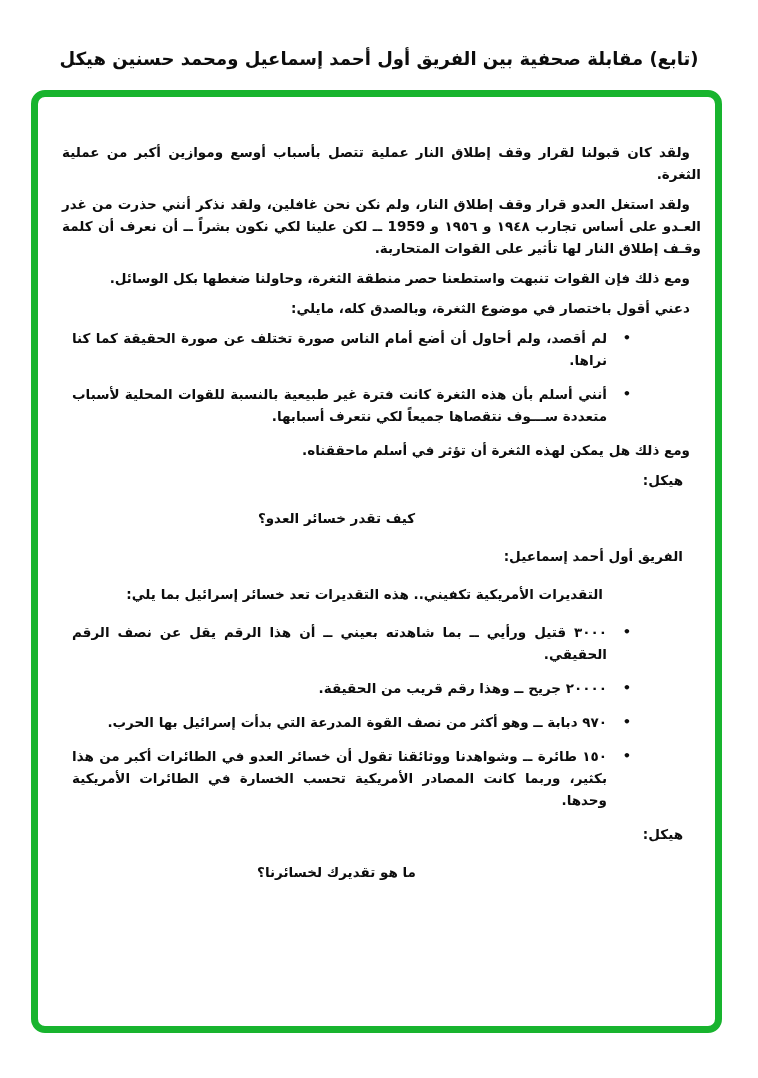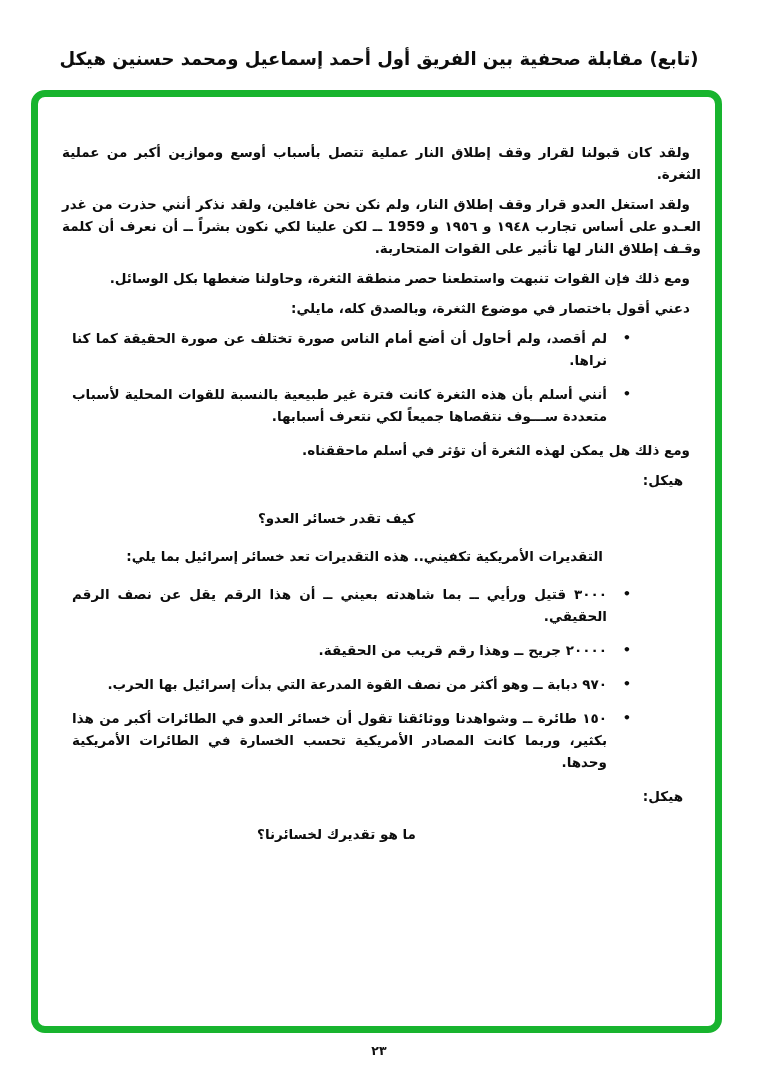--- a/index.html
+++ b/index.html
@@ -103,20 +103,21 @@
         <span class="dot">•</span>
         <span>أنني أسلم بأن هذه الثغرة كانت فترة غير طبيعية بالنسبة للقوات المحلية لأسباب متعددة ســـوف نتقصاها جميعاً لكي نتعرف أسبابها.</span>
       </div>
 
       <div class="para">ومع ذلك هل يمكن لهذه الثغرة أن تؤثر في أسلم ماحققناه.</div>
 
       <div class="speaker">هيكل:</div>
 
       <div class="question">كيف تقدر خسائر العدو؟</div>
 
+      <div class="speaker">الفريق أول أحمد إسماعيل:</div>
 
       <div class="lead">التقديرات الأمريكية تكفيني.. هذه التقديرات تعد خسائر إسرائيل بما يلي:</div>
 
       <div class="bullet">
         <span class="dot">•</span>
         <span>٣٠٠٠ قتيل ورأيي ــ بما شاهدته بعيني ــ أن هذا الرقم يقل عن نصف الرقم الحقيقي.</span>
       </div>
 
       <div class="bullet">
         <span class="dot">•</span>
@@ -133,15 +134,14 @@
         <span>١٥٠ طائرة ــ وشواهدنا ووثائقنا تقول أن خسائر العدو في الطائرات أكبر من هذا بكثير، وربما كانت المصادر الأمريكية تحسب الخسارة في الطائرات الأمريكية وحدها.</span>
       </div>
 
       <div class="speaker">هيكل:</div>
 
       <div class="question">ما هو تقديرك لخسائرنا؟</div>
 
     </div>
   </div>
 
-  <div class="page-number">٢٣</div>
 
 </div>
 
 </body></html>

